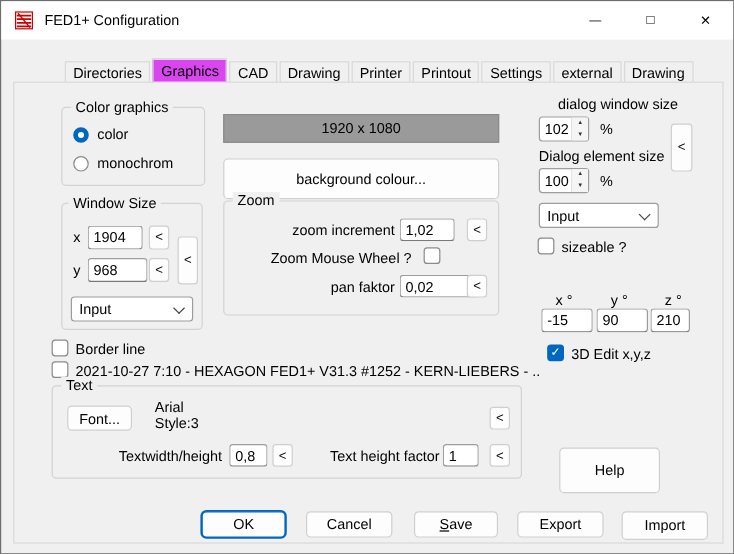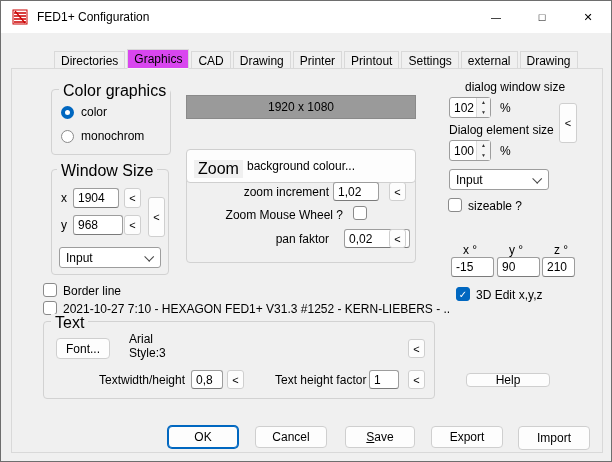--- a/index.html
+++ b/index.html
@@ -20,21 +20,21 @@
   .win-btn.close { right:0; font-size:11px; }
   
   .tabs { position:absolute; left:20px; top:48px; display:flex; align-items:flex-end; height:20px; z-index:3;margin-left:33px; }
   .tab { border:1px solid #d9d9d9; background:#f0f0f0; padding:2px 6px 2px 6px; height:18px;
          margin-right:2px; font-size:12px; white-space:nowrap; cursor:default; }
   .tab.selected { height:20px; background:#d946ef; border-bottom:1px solid #f6f6f6; position:relative; z-index:4; }
   .tab-panel { position:absolute; left:10px; top:67px; width:592px; height:385px;
                border:1px solid #d9d9d9; background:#f0f0f0; z-index:1; }
   
   .group { position:absolute; border:1px solid #d2d2d2; border-radius:4px; z-index:2; }
-  .legend { position:absolute; background:#f0f0f0; padding:0 4px; font-size:16px; z-index:3; white-space:nowrap; }
+  .legend { position:absolute; background:#f0f0f0; padding:0 4px; font-size:12px; z-index:3; white-space:nowrap; }
   .label { position:absolute; font-size:12px; white-space:nowrap; z-index:3; }
   
   .btn { position:absolute; background:#fdfdfd; border:1px solid #cfcfcf; border-radius:4px;
          font-size:12px; font-family:inherit; display:flex; align-items:center; justify-content:center;
          cursor:default; z-index:3; }
   .btn.default { border:1px solid #0067c0; box-shadow:0 0 0 1px #0067c0; }
   .arrow-btn { position:absolute; background:#fdfdfd; border:1px solid #cfcfcf; border-radius:3px;
          font-size:11px; font-family:inherit; display:flex; align-items:center; justify-content:center;
          cursor:default; z-index:3; }
   .field { position:absolute; background:#fff; border:1px solid #9d9d9d; border-bottom-color:#7a7a7a;
@@ -90,21 +90,21 @@
   <div class="tab-panel"></div>
 
   <div class="group" style="left:50px; top:88px; width:120px; height:66px;"></div>
   <span class="legend" style="left:58px; top:81px;">Color graphics</span>
   <span class="radio checked" style="left:60px; top:105px;"></span>
   <span class="label" style="left:80px; top:104px;">color</span>
   <span class="radio" style="left:60px; top:129px;"></span>
   <span class="label" style="left:80px; top:128px;">monochrom</span>
 
   <div class="resbar" style="left:185px; top:94px; width:230px; height:24px;">1920 x 1080</div>
-  <button class="btn" style="left:185px; top:148px; width:230px; height:34px;">background colour...</button>
+  <button class="btn" style="left:185px; top:131px; width:230px; height:34px;">background colour...</button>
 
   <div class="group" style="left:50px; top:168px; width:118px; height:106px;"></div>
   <span class="legend" style="left:56px; top:161px;">Window Size</span>
   <span class="label" style="left:60px; top:190px;">x</span>
   <input class="field" style="left: 72px; top: 187px; width: 46px;" value="1904">
   <button class="arrow-btn" style="left:123px; top:187px; width:17px; height:20px;">&lt;</button>
   <button class="arrow-btn" style="left:147px; top:196px; width:17px; height:40px;">&lt;</button>
   <span class="label" style="left:60px; top:217px;">y</span>
   <input class="field" style="left: 72px; top: 214px; width: 50px;" value="968">
   <button class="arrow-btn" style="left:123px; top:214px; width:17px; height:20px;">&lt;</button>
@@ -114,21 +114,21 @@
   </div>
 
   <div class="group" style="left:185px; top:166px; width:230px; height:96px;"></div>
   <span class="legend" style="left:193px; top:159px;">Zoom</span>
   <span class="label" style="left:210px; top:184px; width:118px; text-align:right;">zoom increment</span>
   <input class="field" style="left: 332px; top: 181px; width: 46px; height: 19px;" value="1,02">
   <button class="arrow-btn" style="left:388px; top:181px; width:17px; height:19px;">&lt;</button>
   <span class="label" style="left:210px; top:207px; width:132px; text-align:right;">Zoom Mouse Wheel ?</span>
   <span class="cb" style="left:352px; top:205px;"></span>
   <span class="label" style="left:210px; top:231px; width:118px; text-align:right;">pan faktor</span>
-  <input class="field" style="left: 343px; top: 228px; width: 66px; height: 19px;" value="0,02">
+  <input class="field" style="left: 332px; top: 228px; width: 66px; height: 19px;" value="0,02">
   <button class="arrow-btn" style="left:388px; top:228px; width:17px; height:19px;">&lt;</button>
 
   <span class="label" style="left:464px; top:79px;">dialog window size</span>
   <div class="spinner" style="left:448px; top:96px;">
     <input class="spin-val" value="102" style="">
     <div class="spin-btns">
       <button>▲</button>
       <button>▼</button>
     </div>
   </div>
@@ -172,21 +172,21 @@
   <span class="label" style="left:128px; top:331px;">Arial</span>
   <span class="label" style="left:128px; top:345px;">Style:3</span>
   <button class="arrow-btn" style="left:407px; top:338px; width:17px; height:19px;">&lt;</button>
   <span class="label" style="left:98px; top:372px;">Textwidth/height</span>
   <input class="field" style="left: 190px; top: 369px; width: 32px; height: 19px;" value="0,8">
   <button class="arrow-btn" style="left:226px; top:369px; width:17px; height:19px;">&lt;</button>
   <span class="label" style="left:274px; top:372px;">Text height factor</span>
   <input class="field" style="left: 368px; top: 369px; width: 30px; height: 19px;" value="1">
   <button class="arrow-btn" style="left:407px; top:369px; width:17px; height:19px;">&lt;</button>
 
-  <button class="btn" style="left:465px; top:372px; width:84px; height:14px;">Help</button>
+  <button class="btn" style="left:465px; top:372px; width:84px; height:38px;">Help</button>
 
   <button class="btn default" style="left:167px; top:425px; width:70px; height:22px;">OK</button>
   <button class="btn" style="left:254px; top:425px; width:72px; height:22px;">Cancel</button>
   <button class="btn" style="left:344px; top:425px; width:70px; height:22px;">
       <span class="underline">S</span>
       <span>ave</span>
     </button>
   <button class="btn" style="left:430px; top:425px; width:72px; height:22px;">Export</button>
   <button class="btn" style="left:517px; top:425px; width:72px; height:24px;">Import</button>
 

